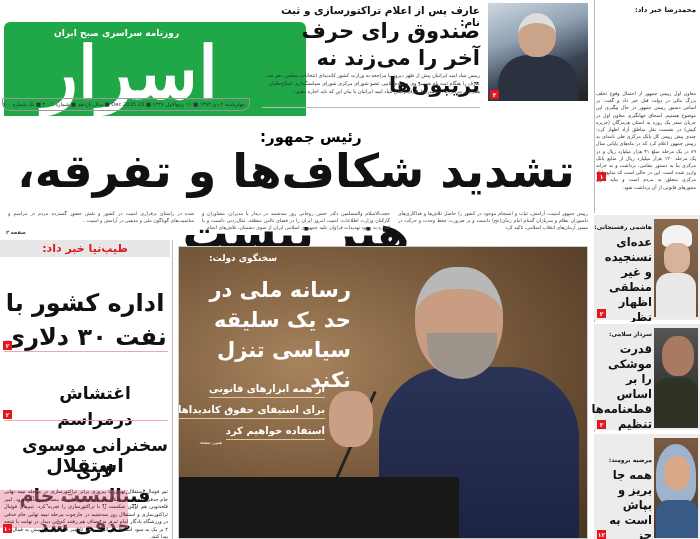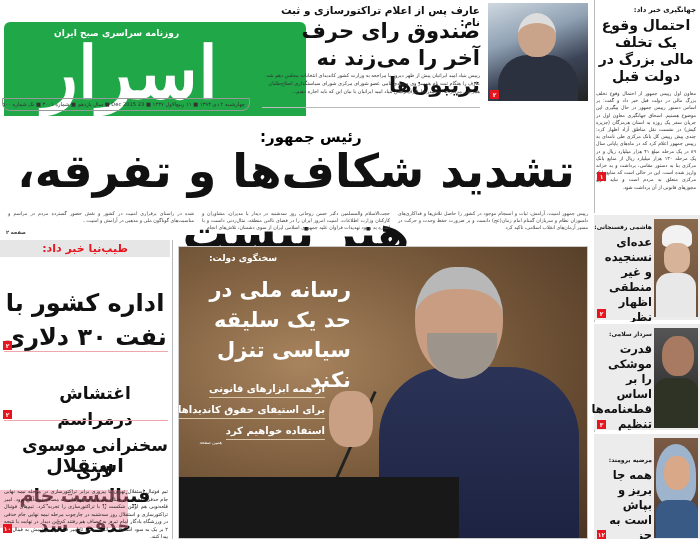--- a/index.html
+++ b/index.html
@@ -68,22 +68,21 @@
 </div>
 <div class="abs topphoto">
   <div class="suit"></div>
   <div class="face"></div>
   <div class="badge" style="left:2px; bottom:2px;">۲</div>
 </div>
 
 <div class="abs rightcol">
   <div class="vrule" style="left:0; top:0; height:539px;"></div>
   <div class="r-top">
-    <div class="kicker">جهانگیری خبر داد:</div>
-    <div class="head">احتمال وقوع یک تخلف مالی بزرگ در دولت قبل</div>
+    <div class="kicker">محمدرضا خبر داد:</div>
     <div class="body">معاون اول رییس جمهور از احتمال وقوع تخلف بزرگ مالی در دولت قبل خبر داد و گفت: بر اساس دستور رییس جمهور در حال پیگیری این موضوع هستیم. اسحاق جهانگیری معاون اول در جریان سفر یک روزه به استان هرمزگان (جزیره کیش) در نشست نقل مناطق آزاد اظهار کرد: چندی پیش رییس کل بانک مرکزی طی نامه‌ای به رییس جمهور اعلام کرد که در ماه‌های پایانی سال ۸۹ در یک مرحله مبلغ ۴۱ هزار میلیارد ریال و در یک مرحله ۱۳۰ هزار میلیارد ریال از منابع بانک مرکزی بنا به دستور مقامی، برداشت و به خزانه واریز شده است. این در حالی است که منابع بانک مرکزی متعلق به مردم است و نباید بدون مجوزهای قانونی از آن برداشت شود.</div>
     <div class="badge" style="left:3px; top:172px;">۱</div>
   </div>
 
   <div class="r-card" style="top:213px; height:107px;">
     <div class="photo" style="height:98px; background:linear-gradient(180deg,#8a6a4e 0%,#6b4f3a 100%);">
       <div style="position:absolute; left:8px; top:6px; width:30px; height:22px; background:#f2f2f2; border-radius:50% 50% 20% 20%;"></div>
       <div style="position:absolute; left:10px; top:24px; width:26px; height:30px; background:#d7b39a; border-radius:40%;"></div>
       <div style="position:absolute; left:2px; top:54px; width:40px; height:44px; background:#e8e8e8; border-radius:14px 14px 0 0;"></div>
     </div>

